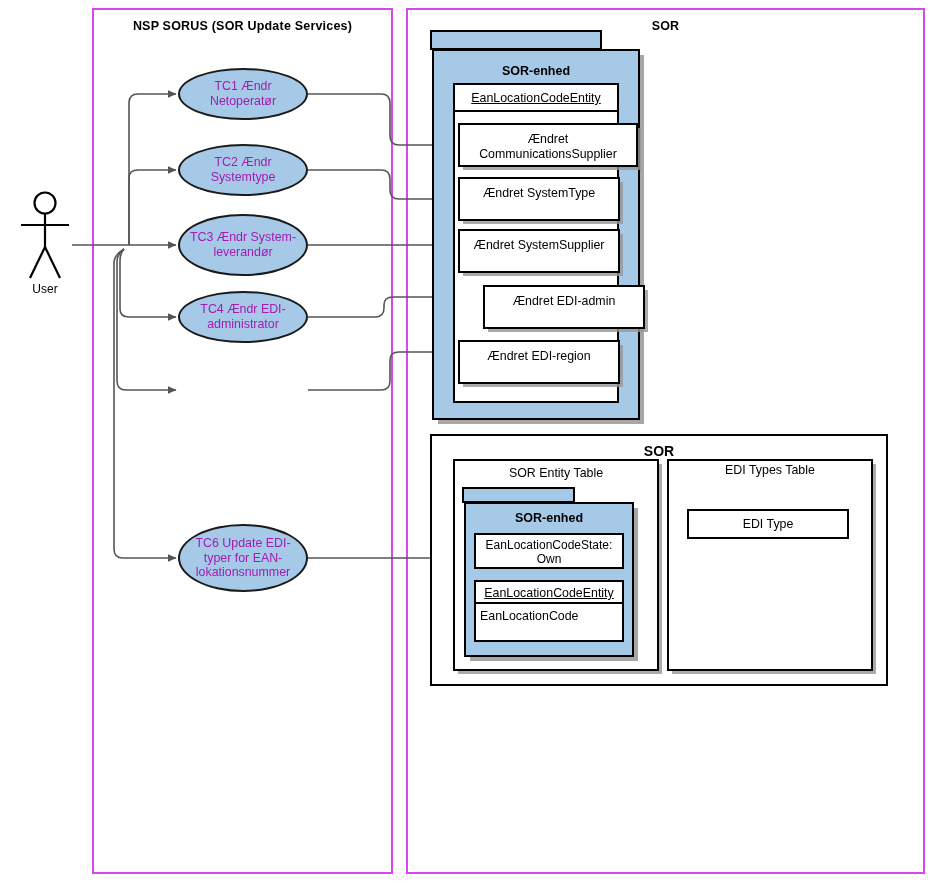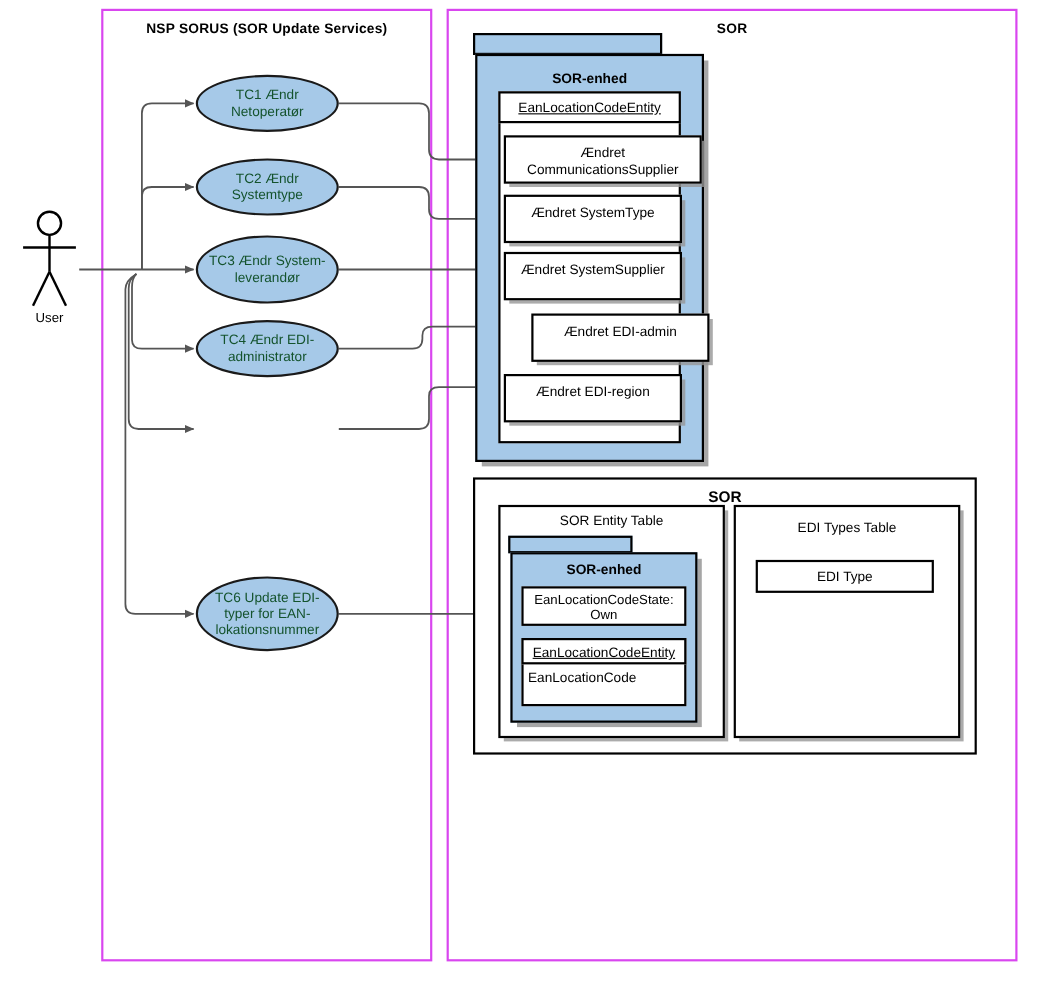--- a/index.html
+++ b/index.html
@@ -11,21 +11,21 @@
   .boundary-title{position:absolute;left:0;right:0;text-align:center;font-size:12.5px;font-weight:bold;
                   letter-spacing:.2px;white-space:nowrap;}
 
   
   #actor-wrap{position:absolute;}
   #actor-label{position:absolute;width:100%;text-align:center;font-size:12px;}
 
   
   .usecase{position:absolute;border:2.2px solid #1a1a1a;border-radius:50%;
            background:#a6c9e8;display:flex;align-items:center;justify-content:center;
-           text-align:center;font-size:12.4px;line-height:14.6px;box-sizing:border-box;color:#14532d;}
+           text-align:center;font-size:12.4px;line-height:14.6px;box-sizing:border-box;color:#a21caf;}
   .usecase span{display:block;padding:0 7px;}
 
   
   .pkg{position:absolute;box-sizing:border-box;}
   .pkg-tab{position:absolute;background:#a6c9e8;border:2px solid #000;box-sizing:border-box;}
   .pkg-body{position:absolute;background:#a6c9e8;border:2px solid #000;box-sizing:border-box;
             box-shadow:5px 5px 0 -1px rgba(150,150,150,.85);}
   .pkg-name{position:absolute;left:0;right:0;text-align:center;font-size:12.5px;font-weight:bold;}
 
   
@@ -168,19 +168,19 @@
 
     <div class="wbox" style="left:12px;top:93px;width:150px;height:62px;">
       <div class="wbox" style="left:-2px;top:-2px;width:150px;height:24px;">
         <div class="hdr" style="top:4px;">EanLocationCodeEntity</div>
       </div>
       <div class="lefttext" style="left:4px;top:27px;">EanLocationCode</div>
     </div>
   </div>
 
   <div class="wbox shadow" style="left:667px;top:459px;width:206px;height:212px;">
-    <div class="plaintitle" style="top:12px;">EDI Types Table</div>
+    <div class="plaintitle" style="top:2px;">EDI Types Table</div>
   </div>
   <div class="wbox" style="left:687px;top:509px;width:162px;height:30px;">
     <div class="boxtext" style="top:6px;">EDI Type</div>
   </div>
 
 </div>
 
 </body></html>

